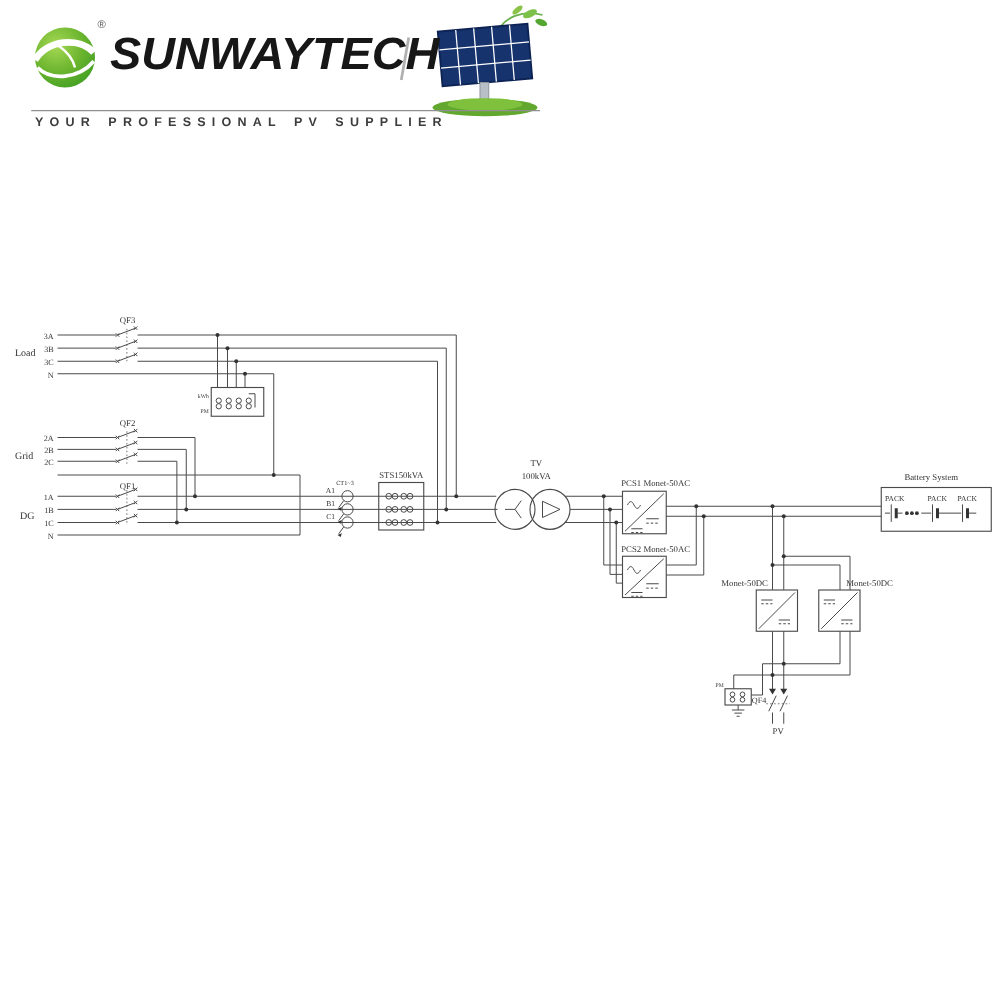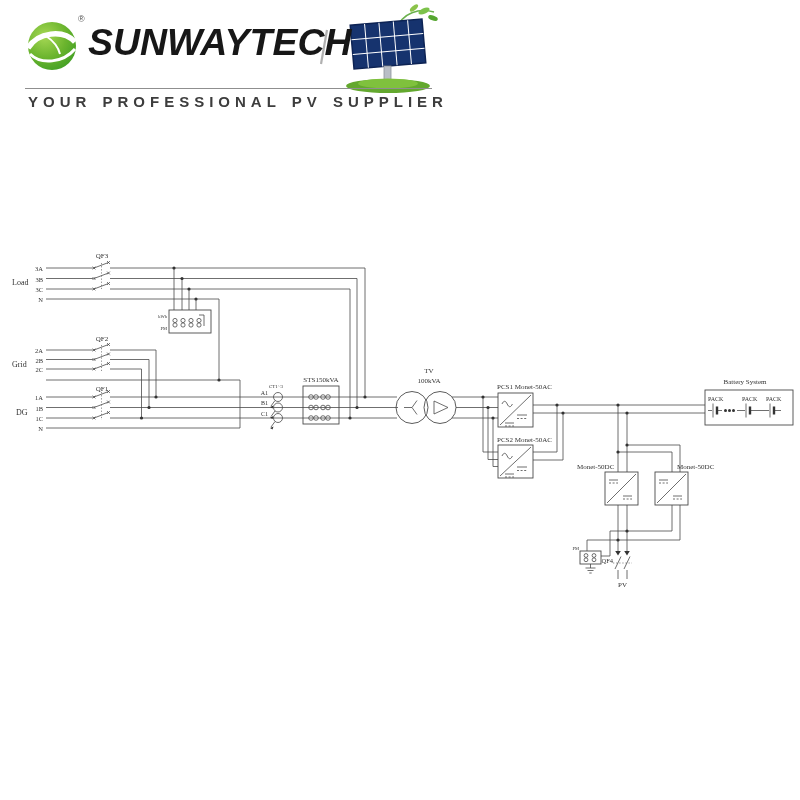--- a/index.html
+++ b/index.html
@@ -5,21 +5,21 @@
   html,body{margin:0;padding:0;background:#ffffff;}
   body{width:800px;height:800px;position:relative;overflow:hidden;
        font-family:"Liberation Sans",sans-serif;}
   .header{position:absolute;left:0;top:0;width:460px;height:120px;}
   .brand-row{position:absolute;left:0;top:0;width:460px;height:88px;}
   .brand-text{position:absolute;left:88px;top:22px;font-size:36px;font-weight:bold;
       font-style:italic;letter-spacing:0px;color:#171717;
       font-family:"Liberation Sans",sans-serif;transform:scaleX(1.04);transform-origin:left;}
   .reg{position:absolute;left:78px;top:14px;font-size:9px;color:#555;font-style:normal;}
   .rule{position:absolute;left:25px;top:88px;width:407px;border-top:1.5px solid #8f8f8f;}
-  .tagline{position:absolute;left:28px;top:93px;font-size:15px;font-weight:bold;
+  .tagline{position:absolute;left:28px;top:93px;font-size:10px;font-weight:bold;
       color:#3d3d3d;letter-spacing:5px;word-spacing:2px;white-space:nowrap;}
   svg text{font-family:"Liberation Serif",serif;fill:#333;}
   .lbl8{font-size:8px;} .lbl7{font-size:7px;} .lbl65{font-size:6.5px;}
   .lbl6{font-size:6px;} .lbl5{font-size:5px;} .lbl45{font-size:4.5px;}
   .wire{stroke:#4a4a4a;stroke-width:0.8;fill:none;}
   .wire2{stroke:#4a4a4a;stroke-width:0.9;fill:none;}
   .boxx{stroke:#4a4a4a;stroke-width:0.9;fill:none;}
   .dashed{stroke:#4a4a4a;stroke-width:0.8;fill:none;stroke-dasharray:2,1.6;}
   .dotlink{stroke:#4a4a4a;stroke-width:0.6;fill:none;stroke-dasharray:1.3,1.8;}
   .dot{fill:#333;stroke:none;}

